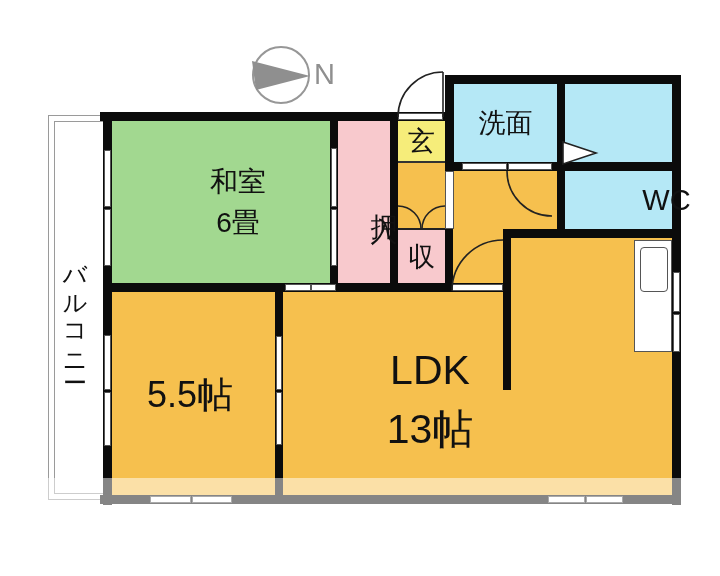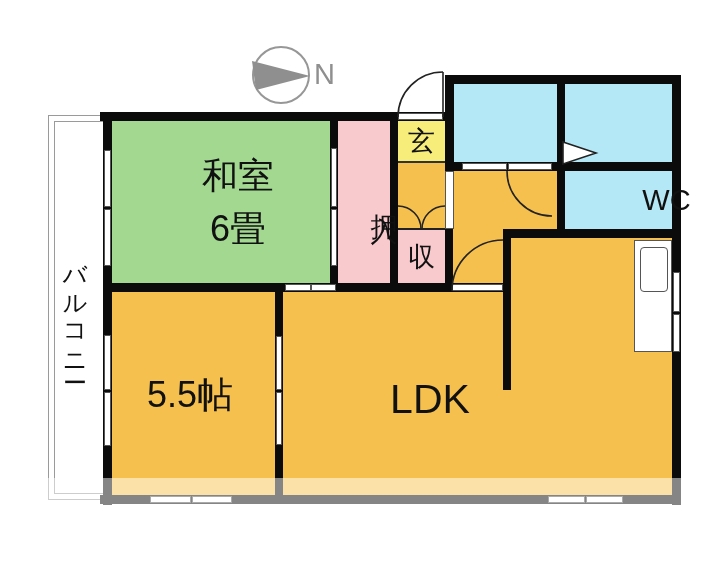--- a/index.html
+++ b/index.html
@@ -87,45 +87,49 @@
       <path d="M507,171 A45,45 0 0 0 552,216"></path>
       <path d="M503,240 A51,51 0 0 0 452,291"></path>
       <path d="M398,206 A23,23 0 0 1 421,229"></path>
       <path d="M445,206 A23,23 0 0 0 422,229"></path>
     </g>
     <path d="M563,142 L596,153 L563,164 Z" fill="#fff" stroke="#222" stroke-width="1.6"></path>
     <circle cx="281" cy="75" r="28" fill="#fff" stroke="#979797" stroke-width="2"></circle>
     <polygon points="252,61 256,90 310,76" fill="#8f8f8f"></polygon>
   </svg>
 
-  <div class="room-label" style="left:112px;top:125px;width:252px;height:155px;font-size:36px;align-items:center;">
+  <div class="room-label" style="left:112px;top:125px;width:252px;height:155px;font-size:28px;align-items:center;">
     <span>和室</span>
     <span>6畳</span>
   </div>
 
   <div class="room-label" style="left:105px;top:325px;width:170px;height:140px;font-size:36px;">
     <span>5.5帖</span>
   </div>
 
   <div class="room-label" style="left:300px;top:330px;width:260px;height:140px;font-size:41px;align-items:center;">
     <span>LDK</span>
+    <span>13帖</span>
   </div>
 
   <div class="room-label vtext" style="left:338px;top:130px;width:52px;height:130px;font-size:27px;margin:auto;justify-content:flex-start;align-items:center;left:351px;">
       <span>押入</span>
     </div>
 
   <div class="room-label" style="left:398px;top:121px;width:47px;height:41px;font-size:27px;">
     <span>玄</span>
   </div>
 
   <div class="room-label" style="left:398px;top:233px;width:47px;height:50px;font-size:27px;">
     <span>収</span>
   </div>
 
+  <div class="room-label" style="left:454px;top:84px;width:103px;height:79px;font-size:27px;">
+    <span>洗面</span>
+  </div>
 
 
   <div class="room-label" style="left:565px;top:171px;width:107px;height:58px;font-size:29px;padding-left:48px;">
     <span>WC</span>
   </div>
 
   <div class="room-label vtext" style="left:62px;top:135px;width:30px;height:350px;font-size:24px;justify-content:flex-start;align-items:center;">
     <span>バルコニー</span>
   </div>
 

